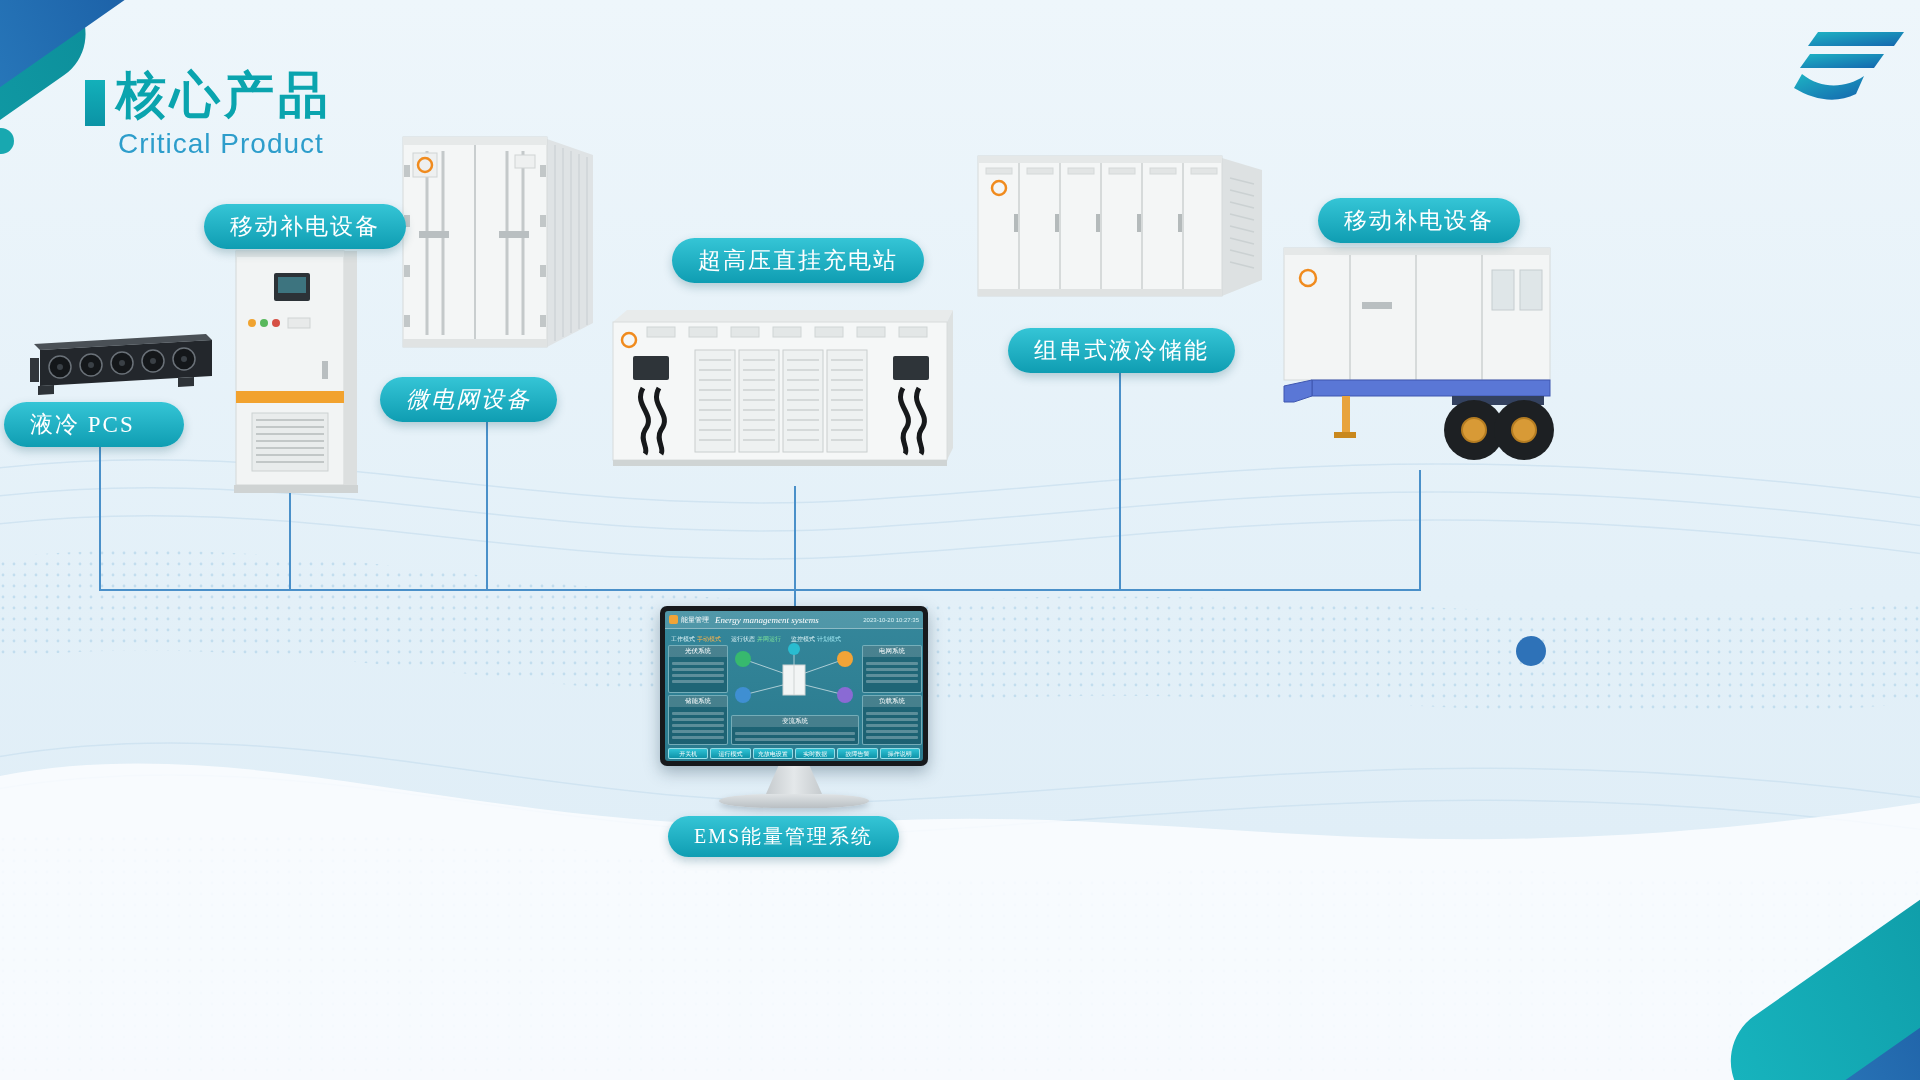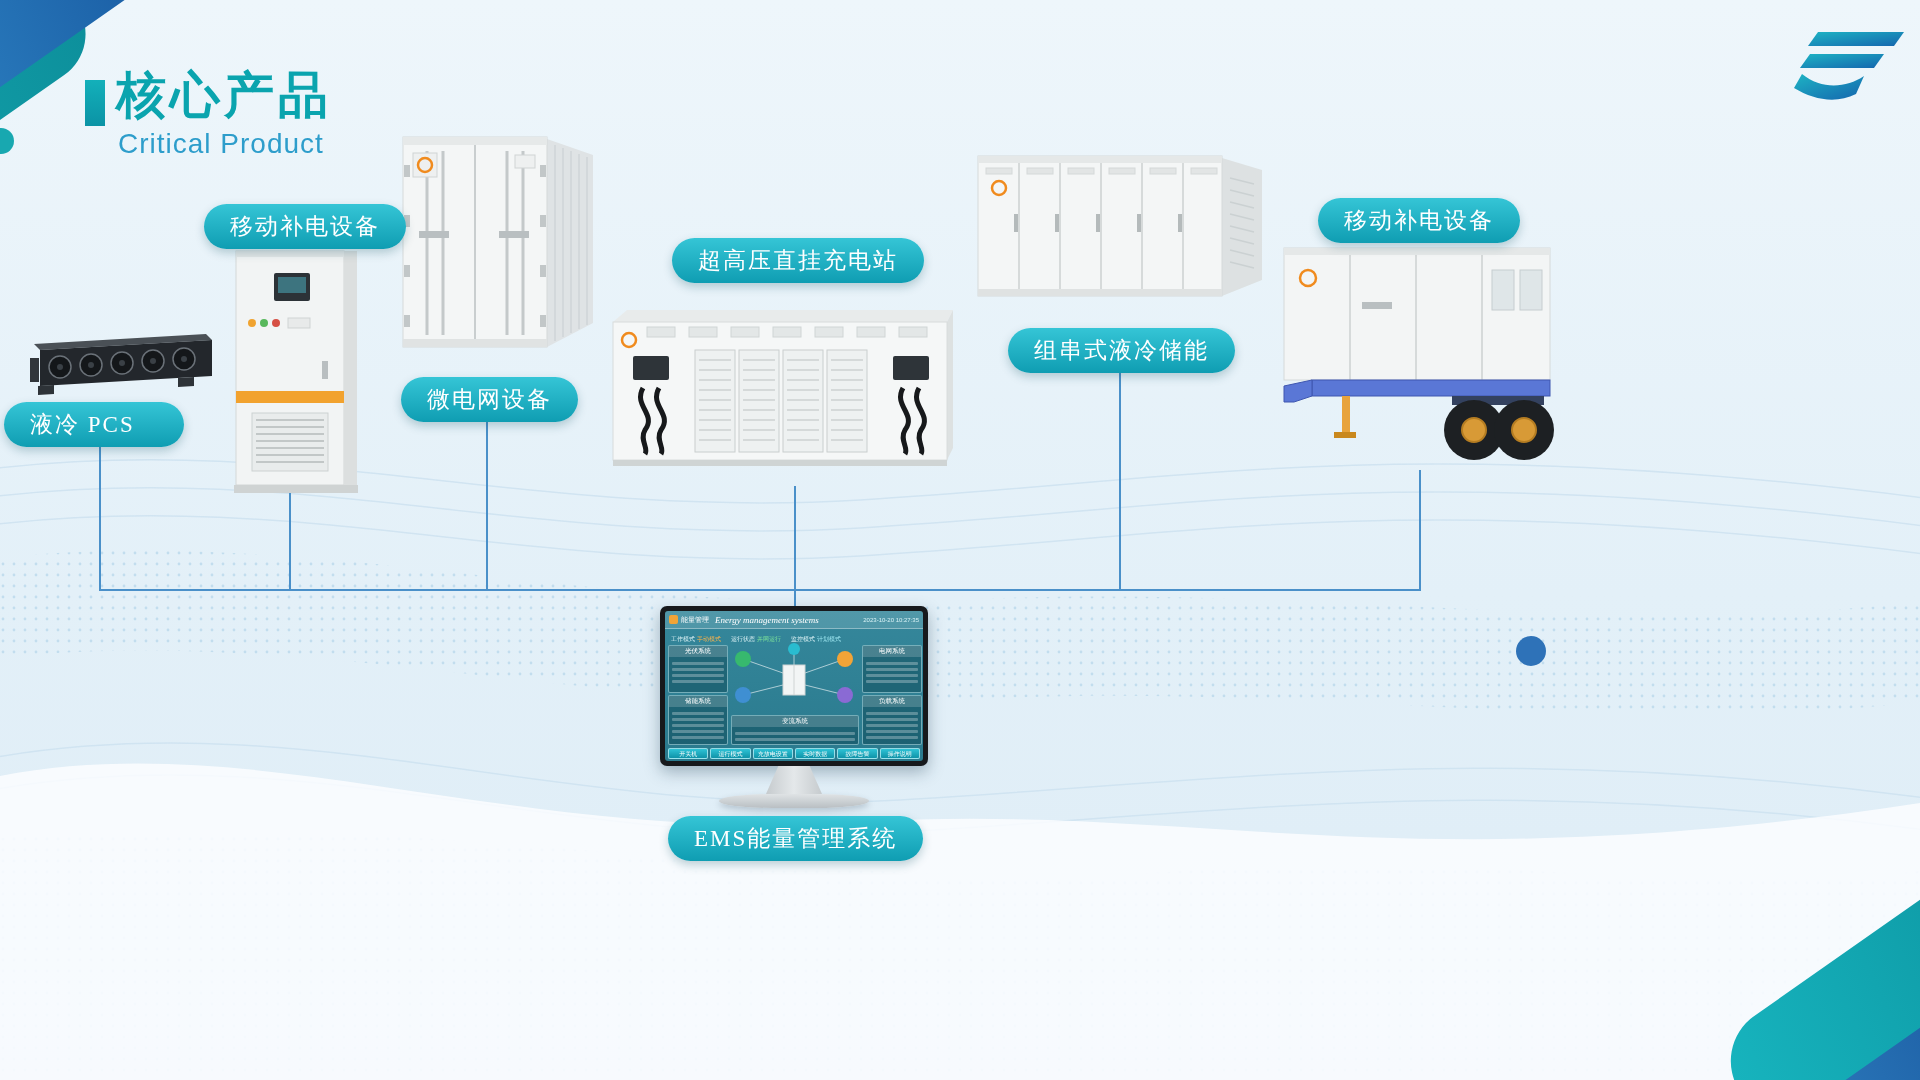--- a/index.html
+++ b/index.html
@@ -30,25 +30,25 @@
   .page-subtitle{position:absolute;left:118px;top:128px;font-size:28px;color:#2d9dcb;
                  letter-spacing:1px;z-index:8;}
 
   
   .pill{position:absolute;z-index:9;background:linear-gradient(180deg,#35c5d6,#0f9db2);
         color:#fff;font-family:"Liberation Serif","DejaVu Serif",serif;font-size:23px;
         padding:7px 26px;border-radius:26px;letter-spacing:2px;white-space:nowrap;
         box-shadow:0 4px 10px rgba(10,80,95,.25);}
   .pill-pcs{left:4px;top:402px;width:128px;text-align:left;}
   .pill-allinone{left:204px;top:204px;}
-  .pill-microgrid{left:401px;top:377px;}
+  .pill-microgrid{left:380px;top:377px;font-style:italic;}
   .pill-charging{left:672px;top:238px;}
   .pill-string{left:1008px;top:328px;}
   .pill-mobile{left:1318px;top:198px;text-align:right;}
-  .pill-ems{left:668px;top:816px;font-size:23px;}
+  .pill-ems{left:668px;top:816px;font-size:20px;}
 
   
   figure{margin:0;padding:0;z-index:4;}
   .fig-pcs{left:28px;top:328px;}
   .fig-cabinet{left:222px;top:243px;}
   .fig-microgrid{left:395px;top:125px;}
   .fig-charging{left:603px;top:296px;}
   .fig-string{left:972px;top:148px;}
   .fig-mobile{left:1272px;top:240px;}
 

